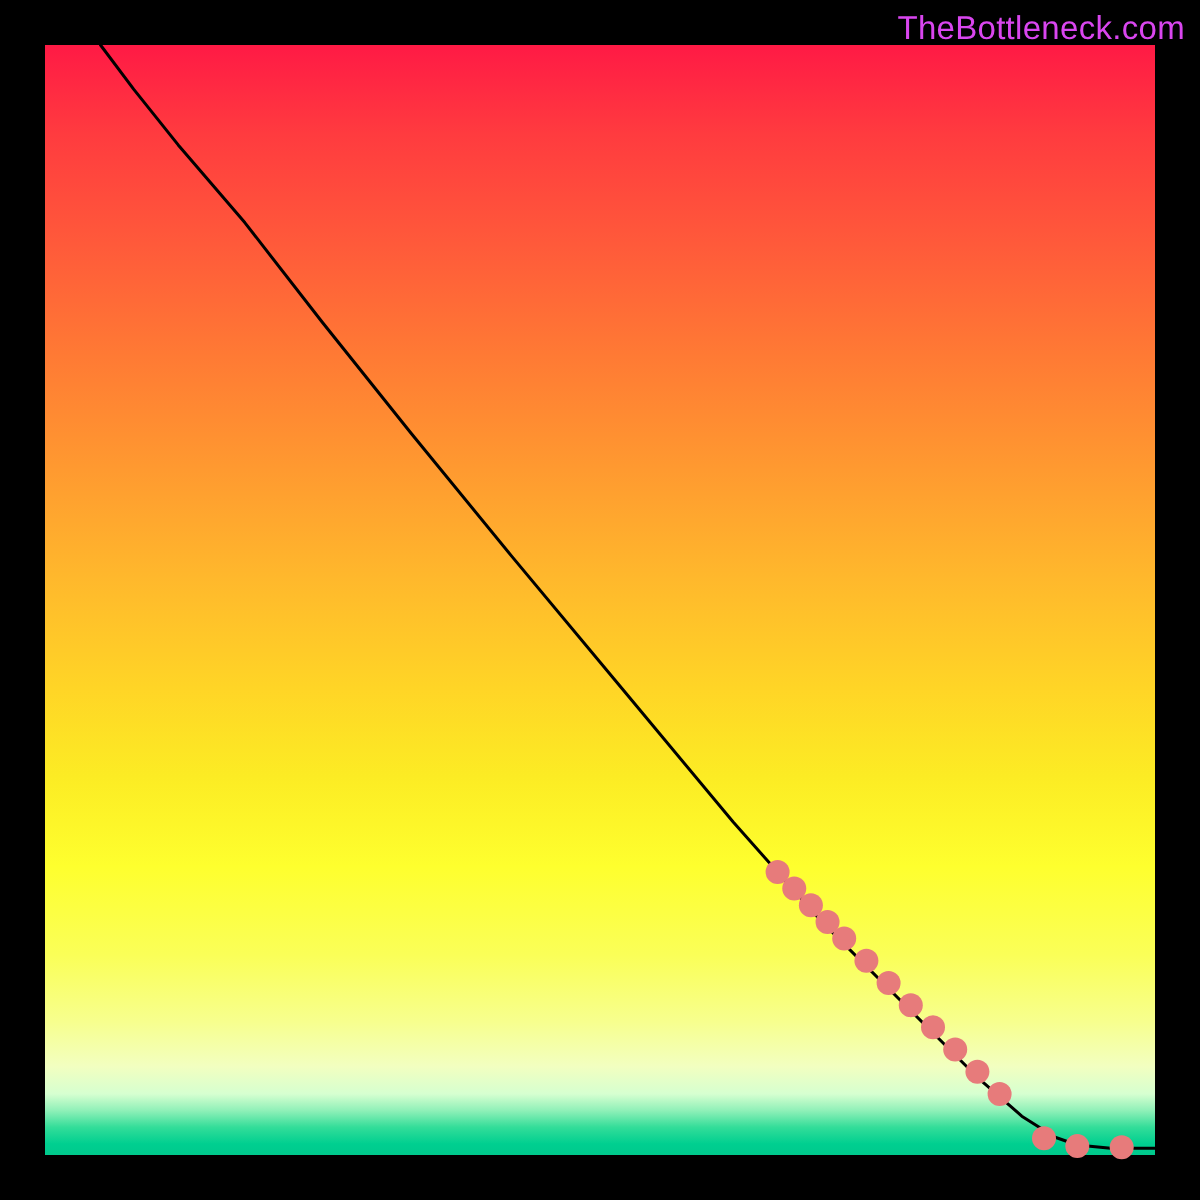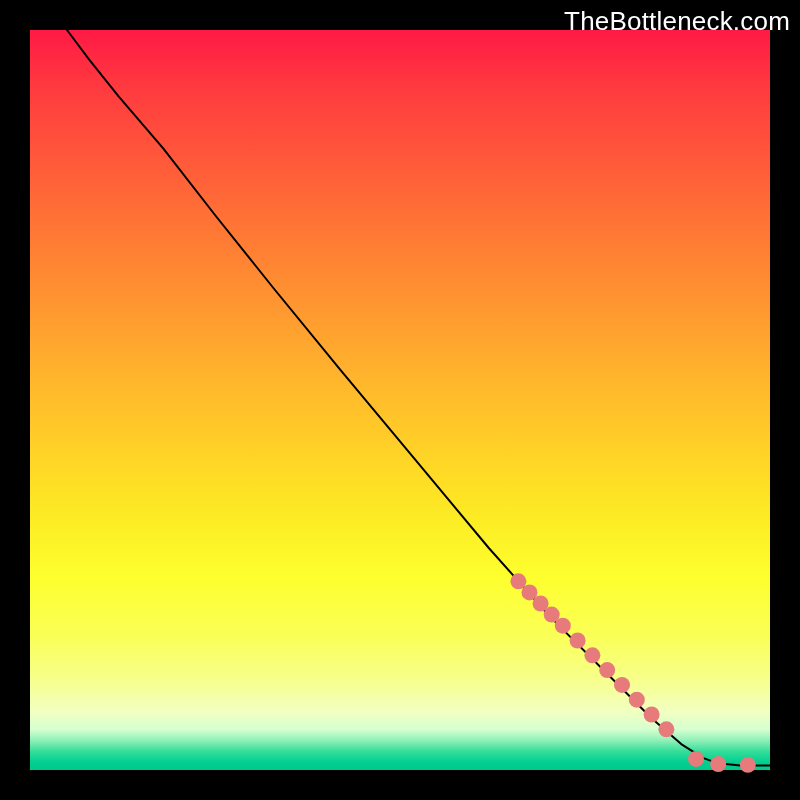--- a/index.html
+++ b/index.html
@@ -38,22 +38,22 @@
       #33dd99 97.5%,
       #00cf90 99%,
       #00c98c 100%
     );
   }
   .attribution {
     position: absolute;
     top: 6px;
     right: 10px;
     font-family: Arial, Helvetica, sans-serif;
-    font-size: 26px;
-    color: #ffffff;
+    font-size: 22px;
+    color: #d946ef;
     font-weight: 500;
     letter-spacing: 0.2px;
   }
   svg.curve {
     position: absolute;
     left: 0; top: 0;
     width: 100%; height: 100%;
     overflow: visible;
   }
 </style>

